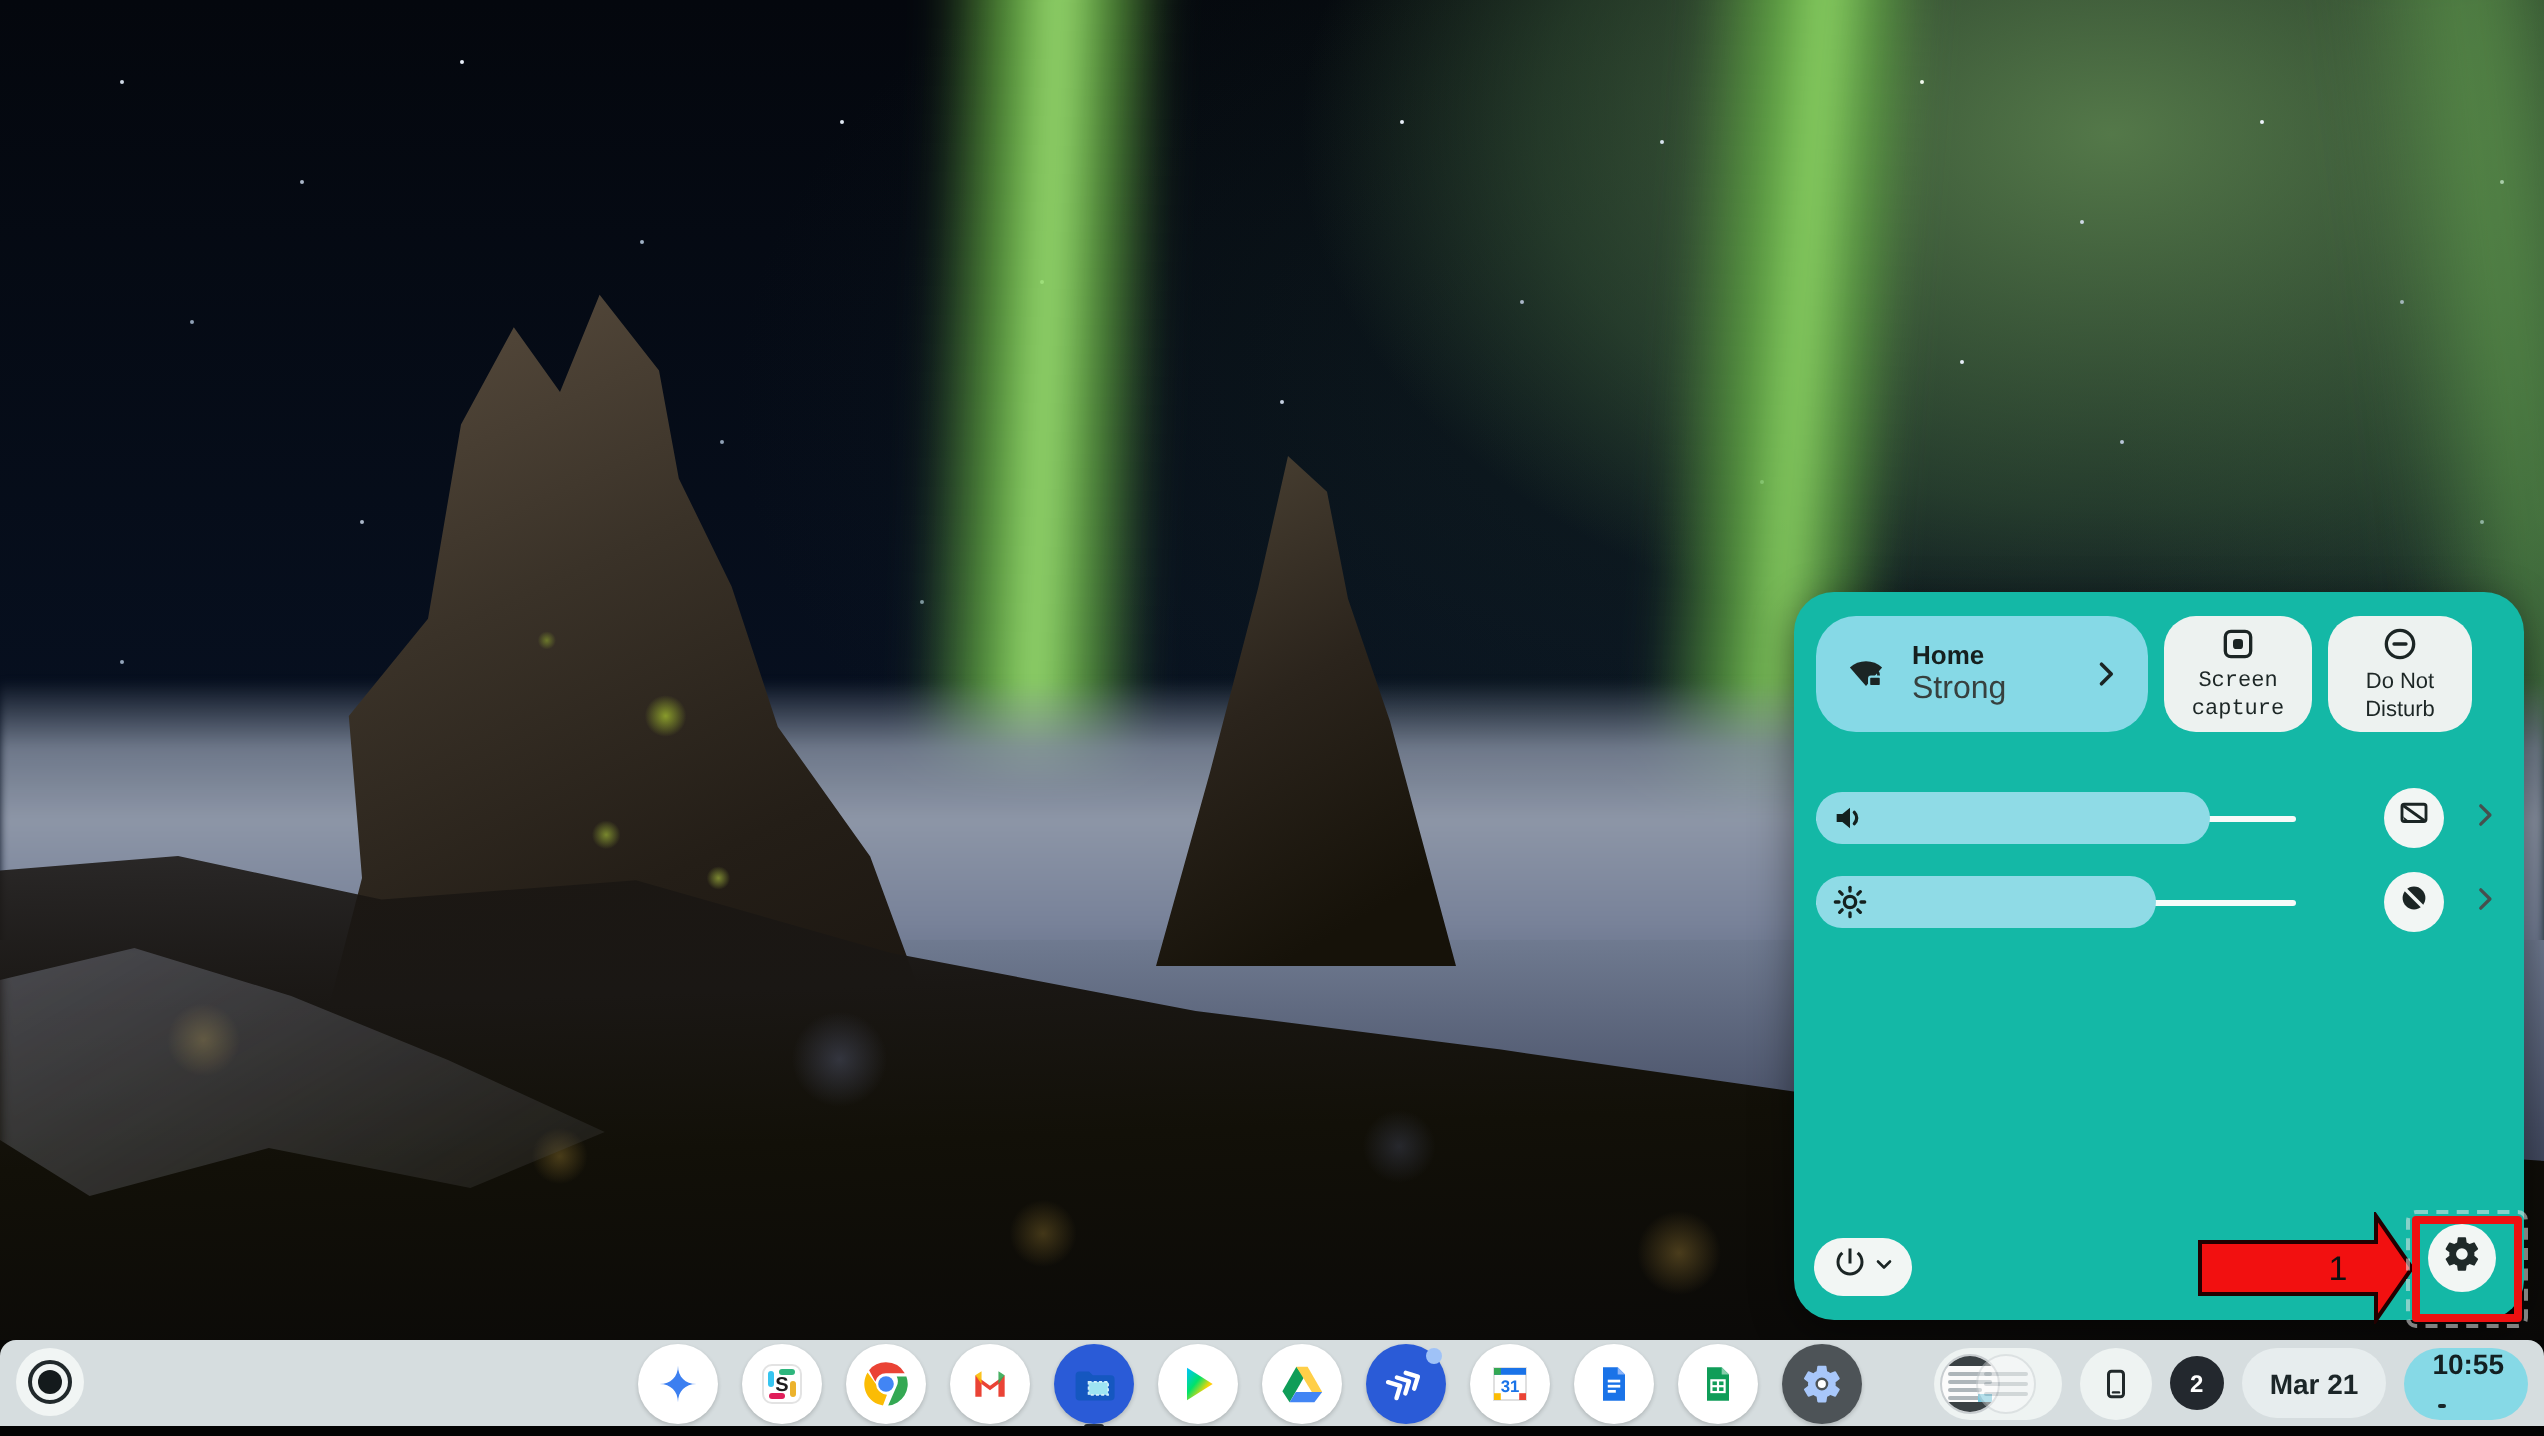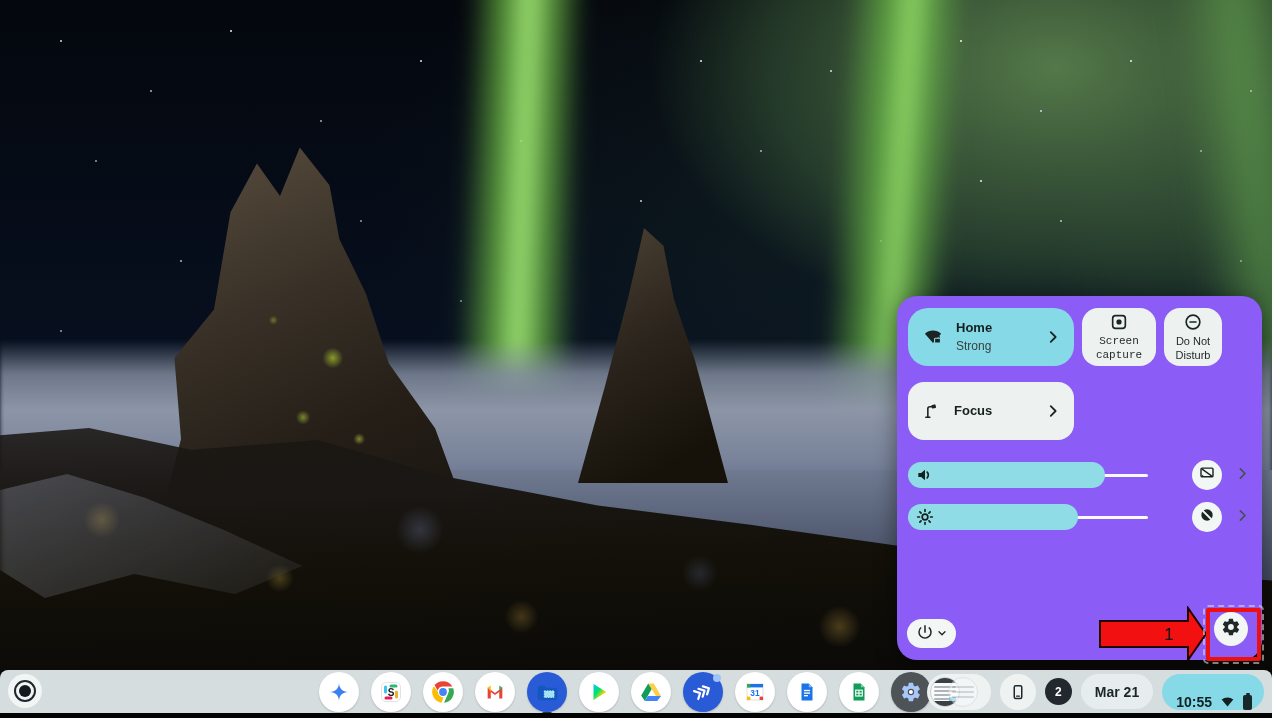--- a/index.html
+++ b/index.html
@@ -53,32 +53,32 @@
       radial-gradient(circle 30px at 66% 82%, rgba(124,100,44,.55), transparent 70%),
       radial-gradient(circle 22px at 88% 80%, rgba(118,96,40,.6), transparent 70%),
       radial-gradient(circle 34px at 33% 42%, rgba(80,86,110,.5), transparent 70%),
       radial-gradient(circle 26px at 55% 60%, rgba(70,76,100,.4), transparent 70%),
       linear-gradient(178deg, rgba(26,22,18,.85) 0%, #1a1714 28%, #121008 55%, #0a0908 100%); }
   .fg-highlight { position:absolute; left:0; top:470px; width:560px; height:200px; opacity:.8;
     clip-path: polygon(0 10%, 12% 2%, 26% 14%, 40% 30%, 54% 48%, 42% 62%, 24% 52%, 8% 64%, 0 50%);
     background: linear-gradient(150deg, rgba(140,145,160,.5), rgba(60,58,54,.3) 60%, transparent); filter:blur(3px); }
 
   
-  .qs-panel { position:absolute; left:897px; top:296px; width:365px; height:364px; background:#8b5cf6;
+  .qs-panel { position:absolute; left:897px; top:296px; width:365px; height:364px; background:#14b8a6;
     border-radius:20px; box-shadow:0 6px 22px rgba(0,0,0,.45); padding:12px 12px 12px 11px; }
   .qs-row { display:flex; gap:8px; margin-bottom:8px; }
   .qs-tile { background:#edf2f0; border-radius:16px; height:58px; display:flex; align-items:center; cursor:pointer; }
   .qs-tile.wide { width:166px; padding:0 12px 0 14px; gap:12px; }
   .qs-tile.active { background:#86d9e6; border-radius:20px; }
   .qs-tile.small { flex-direction:column; justify-content:center; gap:3px; text-align:center; }
-  .qs-tile.sc { width:74px;font-family:Liberation Mono, monospace; } .qs-tile.dnd { width:58px; }
+  .qs-tile.sc { width:74px;font-family:Liberation Mono, monospace; } .qs-tile.dnd { width:72px; }
   .qs-tile.cast { width:159px; padding:0 12px 0 16px; gap:12px; }
   .qs-tile .txt { flex:1; line-height:1.2; }
   .qs-title { font-size:13px; font-weight:bold; color:#16201f; }
-  .qs-sub { font-size:12px; color:#37413f; }
+  .qs-sub { font-size:16px; color:#37413f; }
   .qs-small-label { font-size:11px; color:#1d2726; line-height:1.25; width:66px; }
   .qs-icon { color:#1b2524; display:flex; align-items:center; justify-content:center; }
   .chev { color:#1b2524; display:flex; }
   .qs-slider-row { display:flex; align-items:center; margin:0 0 16px 0; height:26px; position:relative; }
   .qs-slider-row.first { margin-top:22px; }
   .qs-track { position:relative; width:240px; height:26px; }
   .qs-track-line { position:absolute; left:0; right:0; top:11.5px; height:3px; background:#f7faf9; border-radius:2px; }
   .qs-fill { position:absolute; left:0; top:0; height:26px; background:#8fdbe6; border-radius:13px; }
   .qs-slider-icon { position:absolute; left:7px; top:3px; color:#14211f; }
   .qs-round-btn { position:absolute; left:284px; width:30px; height:30px; top:-2px; border-radius:50%;
@@ -114,22 +114,22 @@
   .thumb { width:30px; height:30px; border-radius:50%; background:#fbfbfb; border:1px solid #c8cdd0; position:relative; overflow:hidden; }
   .thumb .bar { position:absolute; left:3px; right:3px; height:2px; background:#aeb6ba; border-radius:1px; }
   .thumb .cap { position:absolute; left:0; right:0; height:5px; background:#3a4144; }
   .thumb .cyan { position:absolute; right:3px; bottom:5px; width:7px; height:4px; background:#7cc8dd; }
   .thumb.ghost { opacity:.45; margin-left:-12px; }
   .phone-btn { width:36px; height:36px; border-radius:50%; background:#eef3f2; display:flex; align-items:center; justify-content:center; color:#20282a; cursor:pointer; }
   .badge { width:27px; height:27px; border-radius:50%; background:#23282e; color:#fff; font-size:12px; font-weight:bold;
     display:flex; align-items:center; justify-content:center; cursor:pointer; }
   .date-pill { height:35px; padding:0 14px; background:#e7edee; border-radius:18px; display:flex; align-items:center;
     font-size:14px; font-weight:bold; color:#1c2628; cursor:pointer; }
-  .time-pill { height:36px; padding:0 12px 0 14px; background:#86d9e6; border-radius:18px; display:flex; align-items:flex-end;
-    gap:7px; font-size:14px; font-weight:bold; color:#132022; cursor:pointer; }
+  .time-pill { height:36px; padding:0 12px 16px 14px; background:#86d9e6; border-radius:18px; display:flex; align-items:flex-start;
+    gap:7px; font-size:14px; font-weight:bold; color:#132022; cursor:pointer;flex-direction:column; }
   .battery { width:9px; height:15px; background:#18272a; border-radius:2px; position:relative; }
   .battery:before { content:""; position:absolute; top:-2px; left:2.5px; width:4px; height:2px; background:#18272a; border-radius:1px; }
   .black-strip { position:absolute; left:0; top:713px; width:100%; height:5px; background:#030303; }
 </style>
 </head>
 <body>
 
 <div class="screen">
 
   <div class="wallpaper">
@@ -183,37 +183,20 @@
               <line x1="8.4" y1="12" x2="15.6" y2="12" stroke="currentColor" stroke-width="2" stroke-linecap="round"></line>
             </svg>
         </span>
         <span class="qs-small-label">Do Not Disturb</span>
       </div>
     </div>
 
     <div class="qs-row">
     </div>
 
-    <div class="qs-row">
-      <div class="qs-tile wide">
-        <span class="qs-icon">
-          <svg width="20" height="20" viewBox="0 0 24 24">
-              <path d="M7 19.5V9.2q0-2.4 2.4-2.4h3" fill="none" stroke="currentColor" stroke-width="1.9" stroke-linecap="round"></path>
-              <line x1="4.6" y1="19.5" x2="9.4" y2="19.5" stroke="currentColor" stroke-width="1.9" stroke-linecap="round"></line>
-              <rect x="11.6" y="4.4" width="5" height="4.4" rx="0.9" fill="currentColor" transform="rotate(-14 14 6.6)"></rect>
-            </svg>
-        </span>
-        <span class="txt qs-title">Focus</span>
-        <span class="chev">
-          <svg width="18" height="18" viewBox="0 0 24 24">
-              <polyline points="9,5.5 15.5,12 9,18.5" fill="none" stroke="currentColor" stroke-width="2.4" stroke-linecap="round" stroke-linejoin="round"></polyline>
-            </svg>
-        </span>
-      </div>
-    </div>
 
     <div class="qs-slider-row first">
       <div class="qs-track">
         <div class="qs-track-line"></div>
         <div class="qs-fill" style="width: 82%;"></div>
         <span class="qs-slider-icon">
           <svg width="20" height="20" viewBox="0 0 24 24">
               <path fill="currentColor" d="M4 9.6v4.8h3.4L12 18.2V5.8L7.4 9.6Z"></path>
               <path d="M14.6 8.6a4.8 4.8 0 0 1 0 6.8" fill="none" stroke="currentColor" stroke-width="2" stroke-linecap="round"></path>
             </svg>

